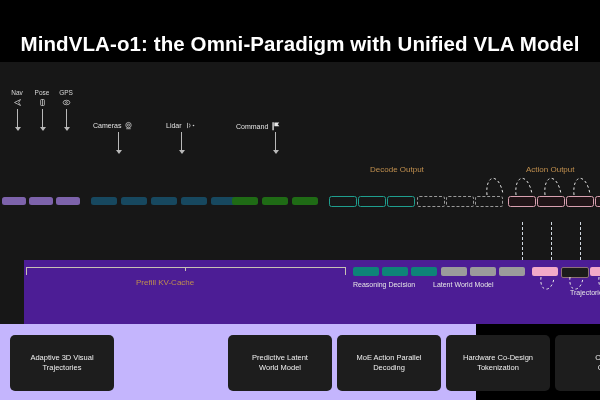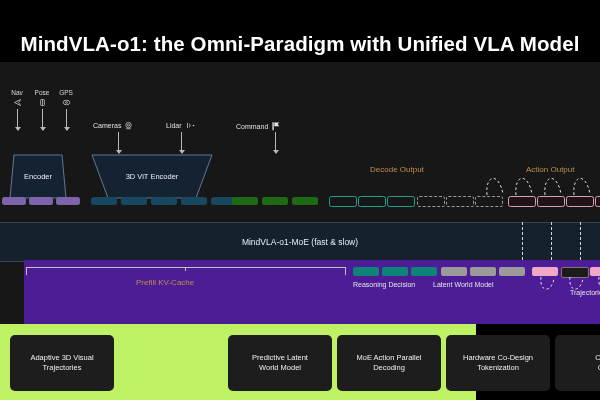--- a/index.html
+++ b/index.html
@@ -85,21 +85,21 @@
   .lchip.gray{background:#9b9b9b;}
   .lchip.pink{background:#f2a9c8;}
   .lchip.dark{background:#1b1b1b;border:1px solid #8e7077;}
   .lcap{position:absolute;font-size:7px;color:#e6e6e6;white-space:nowrap;}
 
   
   .arcs{position:absolute;left:0;top:0;width:600px;height:262px;pointer-events:none;overflow:visible;}
 
   
   .cards{
-    position:absolute;left:0;top:324px;width:476px;height:76px;background:#bef264;
+    position:absolute;left:0;top:324px;width:476px;height:76px;background:#c4b5fd;
   }
   .card{
     position:absolute;top:11px;height:56px;
     background:#1d1d1d;border-radius:5px;
     display:flex;align-items:center;justify-content:center;text-align:center;
     font-size:7.5px;line-height:10px;color:#f0f0f0;padding:0 4px;
     box-sizing:border-box;
   }
 </style>
 </head>
@@ -173,33 +173,21 @@
       <span class="t">Command</span>
       <span>
         <svg width="10" height="10" viewBox="0 0 12 12">
             <line x1="2.5" y1="1.5" x2="2.5" y2="11" stroke="#e8e8e8" stroke-width="1.6"></line>
             <path d="M4 1.8 L10 1.8 L8 4 L10 6.2 L4 6.2 Z" fill="#e8e8e8"></path>
           </svg>
       </span>
     </div>
     <div class="arrow-v" style="left:275px;top:70px;height:21px;"></div>
 
-    <div class="trapwrap" style="left:9px;top:92px;width:58px;height:45px;">
-      <svg width="58" height="45" viewBox="0 0 58 45">
-          <polygon points="5,1 53,1 57,44 1,44" fill="#152231" stroke="#5d7a99" stroke-width="1"></polygon>
-        </svg>
-      <div class="cap">Encoder</div>
-    </div>
-
-    <div class="trapwrap" style="left:91px;top:92px;width:122px;height:45px;">
-      <svg width="122" height="45" viewBox="0 0 122 45">
-          <polygon points="1,1 121,1 105,44 17,44" fill="#152231" stroke="#5d7a99" stroke-width="1"></polygon>
-        </svg>
-      <div class="cap">3D ViT Encoder</div>
-    </div>
+
 
 
     <div class="seclabel" style="left:370px;top:103px;">Decode Output</div>
     <div class="seclabel" style="left:526px;top:103px;">Action Output</div>
 
     <div class="chip purple" style="left:2px;top:135px;width:24px;"></div>
     <div class="chip purple" style="left:29px;top:135px;width:24px;"></div>
     <div class="chip purple" style="left:56px;top:135px;width:24px;"></div>
 
     <div class="chip blue" style="left:91px;top:135px;width:26px;"></div>
@@ -225,23 +213,20 @@
     <div class="chip pinkout" style="left:595px;top:134px;width:26px;height:9px;"></div>
 
     <svg class="arcs">
       <path d="M516 133 C 514 112, 528 110, 532 132" fill="none" stroke="#e6e6e6" stroke-width="1" stroke-dasharray="2.5,2.5"></path>
       <path d="M545 133 C 543 112, 557 110, 561 132" fill="none" stroke="#e6e6e6" stroke-width="1" stroke-dasharray="2.5,2.5"></path>
       <path d="M574 133 C 572 112, 586 110, 590 132" fill="none" stroke="#e6e6e6" stroke-width="1" stroke-dasharray="2.5,2.5"></path>
       <path d="M487 133 C 485 112, 499 110, 503 132" fill="none" stroke="#e6e6e6" stroke-width="1" stroke-dasharray="2.5,2.5"></path>
     </svg>
   </div>
 
-  <div class="moe">
-    <span>MindVLA-o1-MoE (fast &amp; slow)</span>
-  </div>
   <div class="moe-dash" style="left:522px;"></div>
   <div class="moe-dash" style="left:551px;"></div>
   <div class="moe-dash" style="left:580px;"></div>
 
   <div class="diagram" style="top:260px;height:64px;background:#4c1d95;margin-left:24px;">
 
     <div class="bracket" style="left:2px;top:7px;width:318px;"></div>
     <div class="bracket-tick" style="left:161px;top:7px;"></div>
     <div class="seclabel" style="left:112px;top:18px;">Prefill KV-Cache</div>
 

